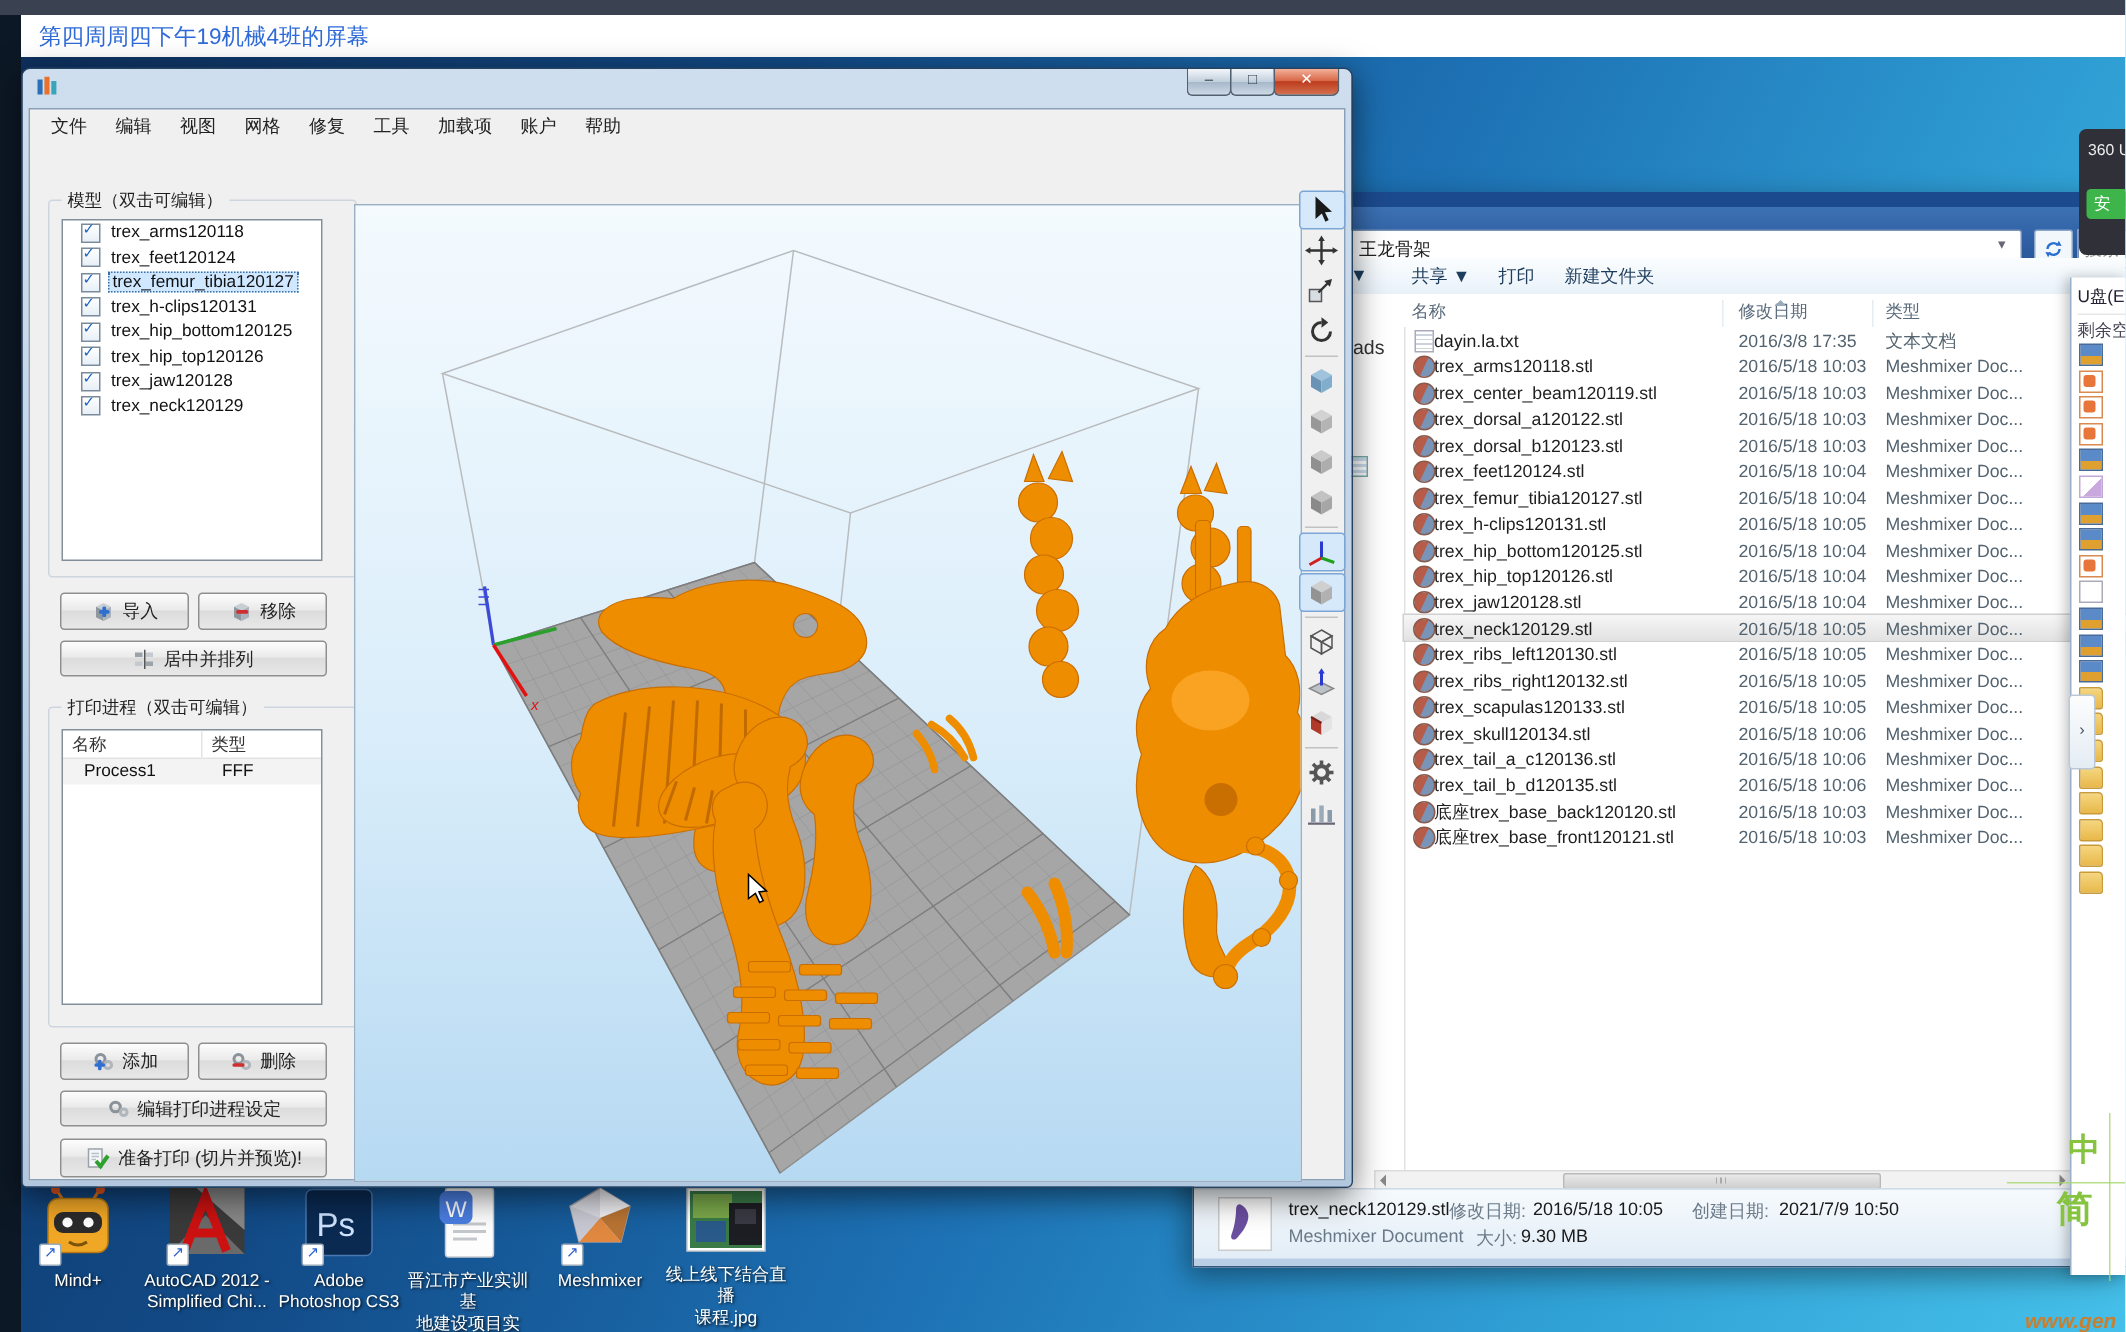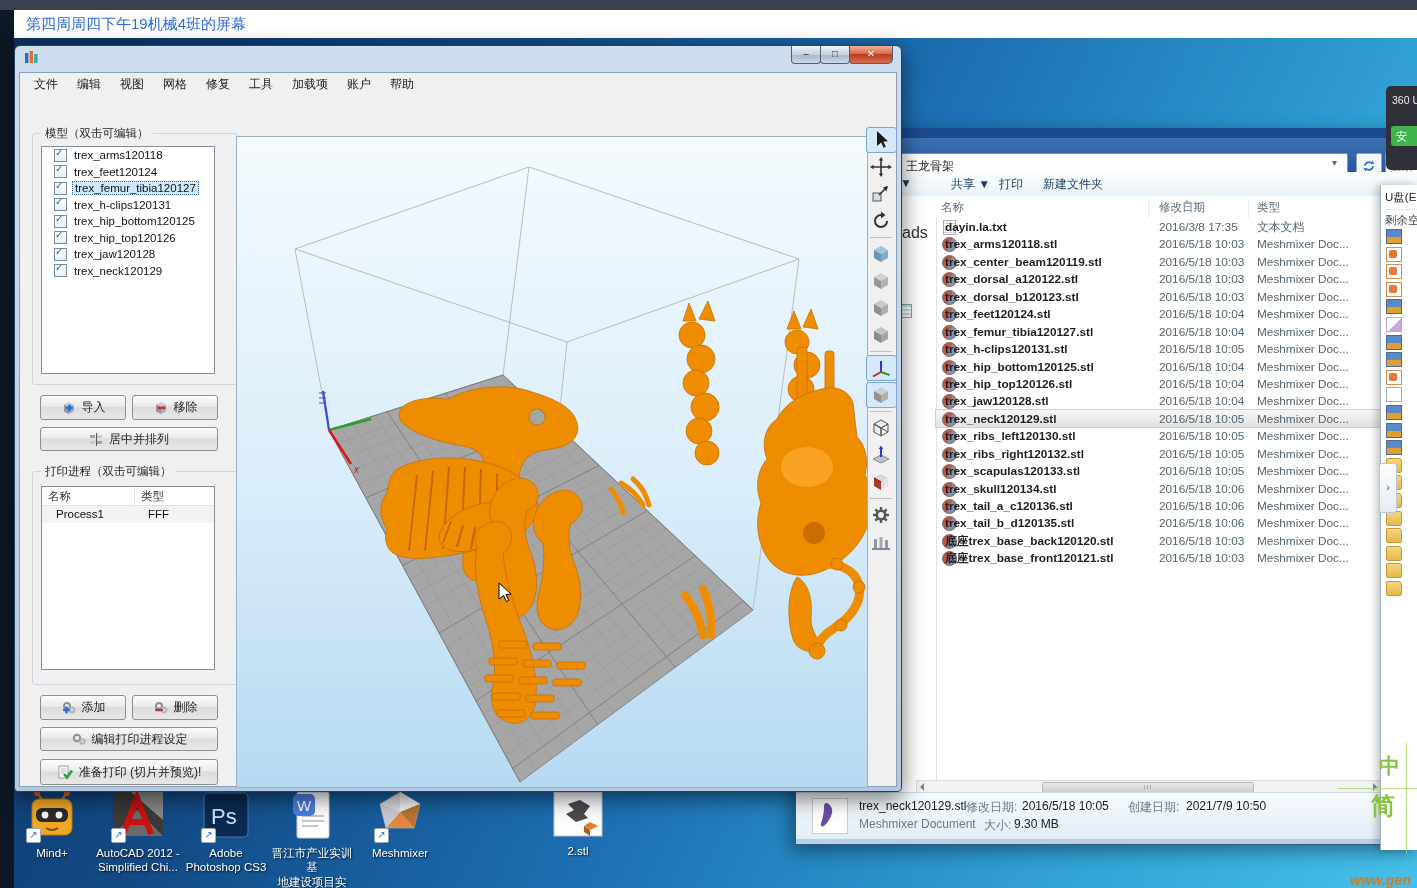--- a/index.html
+++ b/index.html
@@ -62,26 +62,26 @@
   .ex-search{position:absolute;left:589px;top:15px;width:33px;height:24px;background:#fff;border:1px solid #7a93b5;overflow:hidden;}
   .ex-search span{position:absolute;left:4px;top:5px;font-size:11.5px;font-style:italic;color:#8a8a8a;white-space:nowrap;}
   .ex-toolbar{position:absolute;left:0;top:44px;width:100%;height:24px;background:linear-gradient(#fbfdfe,#e9f2fa);border-bottom:1px solid #d8e4f0;
     font-size:12px;color:#1e3c5c;}
   .ex-toolbar span{position:absolute;top:4px;white-space:nowrap;}
   .ex-heads{position:absolute;left:140px;top:68px;width:482px;height:22px;background:#fff;font-size:11.5px;color:#5a6b7c;}
   .ex-heads span{position:absolute;top:4px;}
   .vsep{position:absolute;top:2px;width:1px;height:18px;background:#e4ecf4;}
   .caret{position:absolute;left:247px;top:1px;width:0;height:0;border-left:4px solid transparent;border-right:4px solid transparent;border-bottom:4px solid #9ab;}
   .navpane{position:absolute;left:0;top:68px;width:140px;height:584px;background:#fff;border-right:1px solid #e2e2e2;}
-  .navfrag{position:absolute;left:106px;top:28px;font-size:16px;color:#333;}
+  .navfrag{position:absolute;left:106px;top:28px;font-size:13px;color:#333;}
   .navicon{position:absolute;left:102px;top:108px;width:12px;height:12px;border:1px solid #7aa;background:repeating-linear-gradient(#cde 0 2px,#fff 2px 4px);}
   .frows{position:absolute;left:140px;top:90px;width:482px;}
   .frow{position:relative;height:17.45px;font-size:11.8px;white-space:nowrap;}
   .frow.sel{background:linear-gradient(#f6f6f6,#e2e2e2);outline:1px solid #d0d0d0;}
-  .frow .fname{position:absolute;left:9px;top:2px;color:#1e1e1e;font-weight:bold;}
+  .frow .fname{position:absolute;left:20px;top:2px;color:#1e1e1e;}
   .frow .fdate{position:absolute;left:223px;top:2px;color:#53636f;}
   .frow .ftype{position:absolute;left:321px;top:2px;color:#53636f;}
   .frow .fsize{position:absolute;left:520px;top:2px;width:56px;text-align:right;color:#53636f;overflow:hidden;}
   .ficon{position:absolute;left:6px;top:2px;width:13px;height:13px;}
   .ficon.stl{border-radius:50%;background:linear-gradient(115deg,#b85c4a 48%,#7a94b8 52%);border:1px solid #8a5a4a;}
   .ficon.txt{background:#fff;border:1px solid #aab;background-image:repeating-linear-gradient(#fff 0 2px,#cbd4dd 2px 3px);width:11px;height:13px;left:7px;}
   .ficon.image{background:linear-gradient(135deg,#fff 55%,#c9a8e0 55%);border:1px solid #c2a8d8;}
   .ex-hscroll{position:absolute;left:120px;top:652px;width:463px;height:12px;background:#f2f2f2;border:1px solid #dcdcdc;}
   .scr-arrow{position:absolute;top:2px;width:0;height:0;border-top:4px solid transparent;border-bottom:4px solid transparent;}
   .scr-thumb{position:absolute;left:125px;top:1px;width:210px;height:9px;background:linear-gradient(#e8e8e8,#cfcfcf);border:1px solid #b8b8b8;border-radius:2px;}
@@ -145,21 +145,21 @@
           <polygon points="10.6,1.5 12.4,5 8.8,4.6" fill="#2a6fd0"></polygon>
           <polygon points="3.4,12.5 1.6,9 5.2,9.4" fill="#2a6fd0"></polygon>
         </svg>
       </div>
       <div class="ex-search">
         <span>搜索 霸</span>
       </div>
     </div>
     <div class="ex-toolbar">
       <span style="left:104px">▼</span>
-      <span style="left:155px">共享 ▼</span>
+      <span style="left:145px">共享 ▼</span>
       <span style="left:203px">打印</span>
       <span style="left:247px">新建文件夹</span>
     </div>
     <div class="navpane">
       <span class="navfrag">ads</span>
       <span class="navicon"></span>
     </div>
     <div class="ex-heads">
       <span style="left:5px">名称</span>
       <span style="left:223px">修改日期</span>
@@ -851,30 +851,32 @@
         <polygon points="26,2 46,14 40,38 12,38 6,14" fill="#d8d8e0" stroke="#9a9aa4"></polygon>
         <polygon points="26,2 46,14 26,22" fill="#f0f0f4"></polygon>
         <polygon points="26,22 46,14 40,38" fill="#b87333"></polygon>
         <polygon points="26,22 40,38 12,38" fill="#e08840"></polygon>
         <polygon points="6,14 26,22 12,38" fill="#c8c8d2"></polygon>
       </svg>
       <span class="shortcut">↗</span>
     </span>
     <div class="lbl"><span>Meshmixer</span><br><span></span></div>
   </div>
-  <div class="dicon" style="left:534px">
+  <div class="dicon" style="left:440px">
     <span class="art">
-      <svg width="56" height="48" viewBox="0 0 56 48">
-        <rect x="4" y="2" width="48" height="44" fill="#fdfdfd" stroke="#c0c4c8"></rect>
-        <polygon points="18,14 30,10 40,16 34,24 38,28 26,32 16,24 24,20" fill="#4a4a50"></polygon>
-        <polygon points="40,32 48,36 40,40 34,36" fill="#e08030"></polygon>
-          <polygon points="34,36 40,40 40,46 34,42" fill="#b05f18"></polygon>
+      <svg width="56" height="46" viewBox="0 0 56 46">
+        <rect x="2" y="2" width="52" height="42" fill="#fff" stroke="#c8ccd0"></rect>
+        <rect x="4" y="4" width="48" height="38" fill="#3a7a46"></rect>
+        <rect x="6" y="6" width="26" height="16" fill="#7aa84a"></rect>
+          <rect x="8" y="24" width="20" height="14" fill="#2a5a8a"></rect>
+        <rect x="30" y="12" width="22" height="28" fill="#1d1d24"></rect>
+          <rect x="34" y="16" width="14" height="10" fill="#3a3a44"></rect>
       </svg>
     </span>
-    <div class="lbl"><span>2.stl</span><br><span></span></div>
+    <div class="lbl"><span>线上线下结合直播</span><br><span>课程.jpg</span></div>
   </div>
 
   <div class="abs imeline" style="left:1406px;top:742px;width:1px;height:112px"></div>
   <div class="abs imeline" style="left:1338px;top:788px;width:79px;height:1px"></div>
   <span class="abs ime" style="left:1379px;top:752px;font-size:21px">中</span>
   <span class="abs ime" style="left:1371px;top:790px;font-size:24px">简</span>
   <span class="watermark">www.gen</span>
 
 </div>
 

